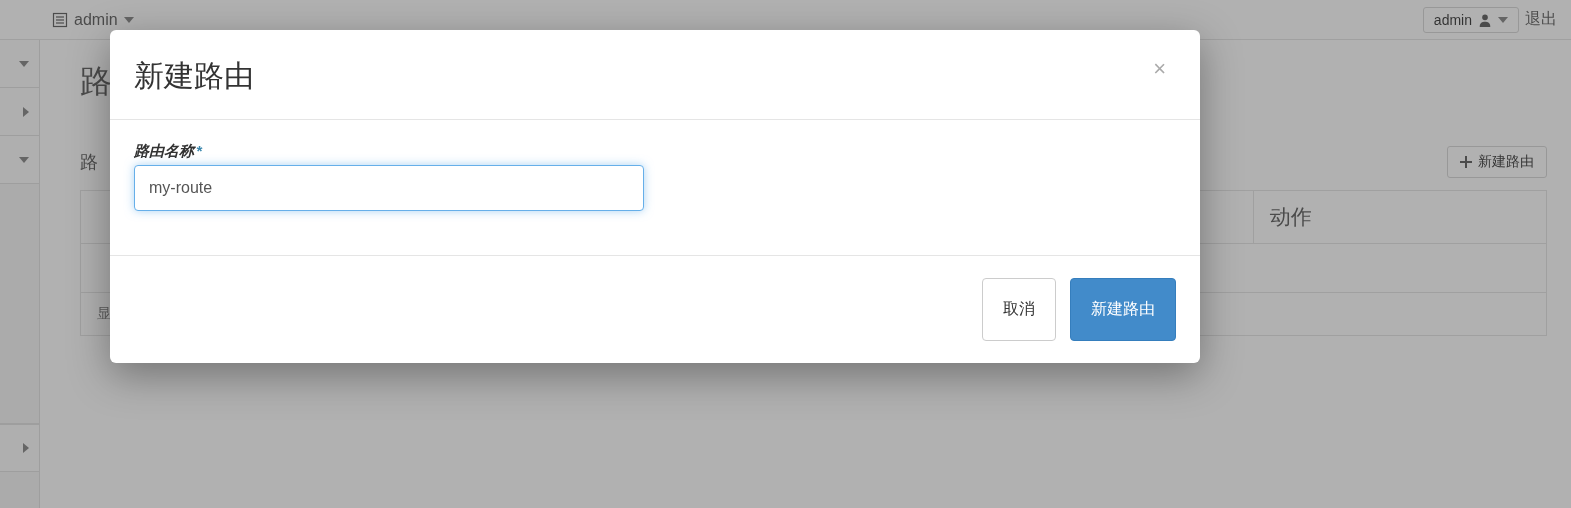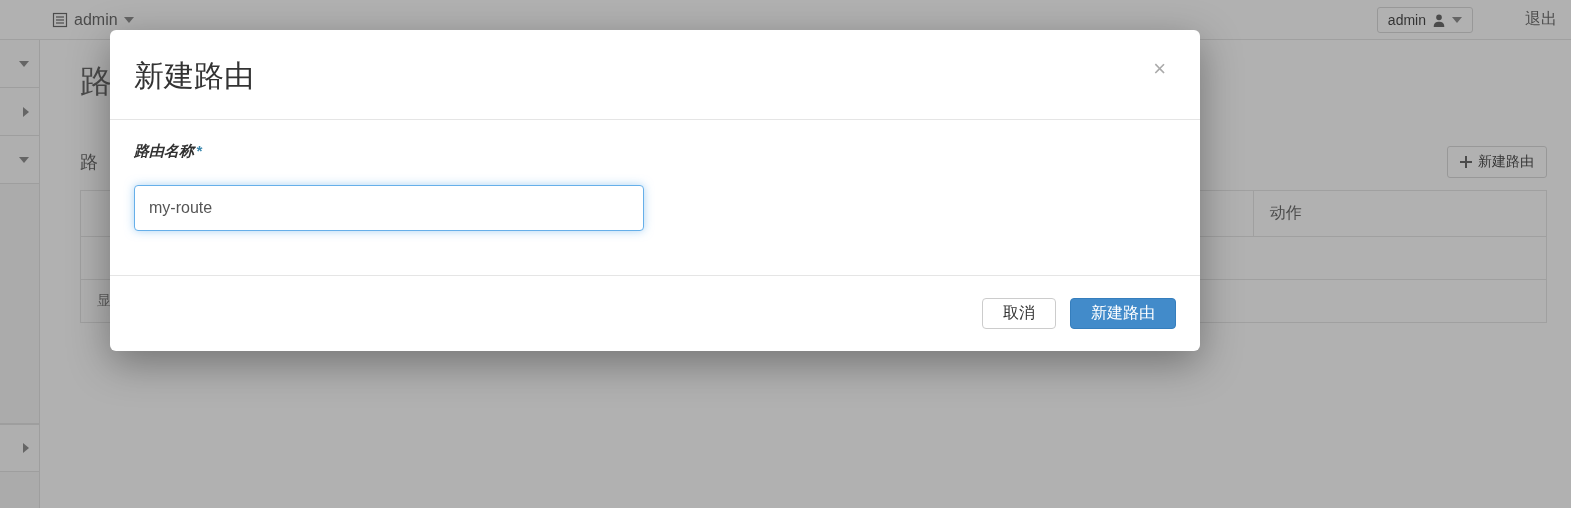--- a/index.html
+++ b/index.html
@@ -14,21 +14,20 @@
       position: relative;
     }
 
     
     .topbar {
       height: 40px;
       display: flex;
       align-items: center;
       padding: 0 14px 0 0;
       border-bottom: 1px solid #ddd;
-      gap: 46px;
     }
     .project-switch {
       margin-left: 52px;
       display: flex;
       align-items: center;
       gap: 6px;
       font-size: 16px;
       color: #333;
       cursor: pointer;
     }
@@ -114,21 +113,21 @@
       margin-top: 12px;
       border: 1px solid #ddd;
       border-collapse: collapse;
       width: 100%;
     }
     .table th, .table td {
       border: 1px solid #ddd;
       padding: 12px 16px;
       text-align: left;
       font-weight: 500;
-      font-size: 16px;
+      font-size: 21px;
       color: #333;
     }
     .table td.foot {
       font-size: 14px;
       color: #555;
     }
 
     
     .overlay {
       position: absolute;
@@ -169,41 +168,41 @@
       border-bottom: 1px solid #e5e5e5;
     }
     .form-label {
       font-size: 15px;
       font-weight: 600;
       color: #333;
       font-style: italic;
     }
     .req-star { color: #3a87ad; margin-left: 2px; }
     .name-input {
-      margin-top: 24px;
+      margin-top: 4px;
       width: 510px;
       height: 46px;
       border: 1px solid #66afe9;
       border-radius: 4px;
       padding: 0 14px;
       font-size: 16px;
       color: #555;
       outline: none;
       box-shadow: 0 0 10px rgba(102,175,233,0.55);
     }
     .modal-footer {
       padding: 22px 24px;
       display: flex;
       justify-content: flex-end;
       gap: 14px;
     }
     .btn {
       border-radius: 4px;
       font-size: 16px;
-      padding: 4px 20px;
+      padding: 20px 20px;
       cursor: pointer;
     }
     .btn-default {
       background: #fff;
       border: 1px solid #ccc;
       color: #333;
     }
     .btn-primary {
       background: #428bca;
       border: 1px solid #357ebd;

